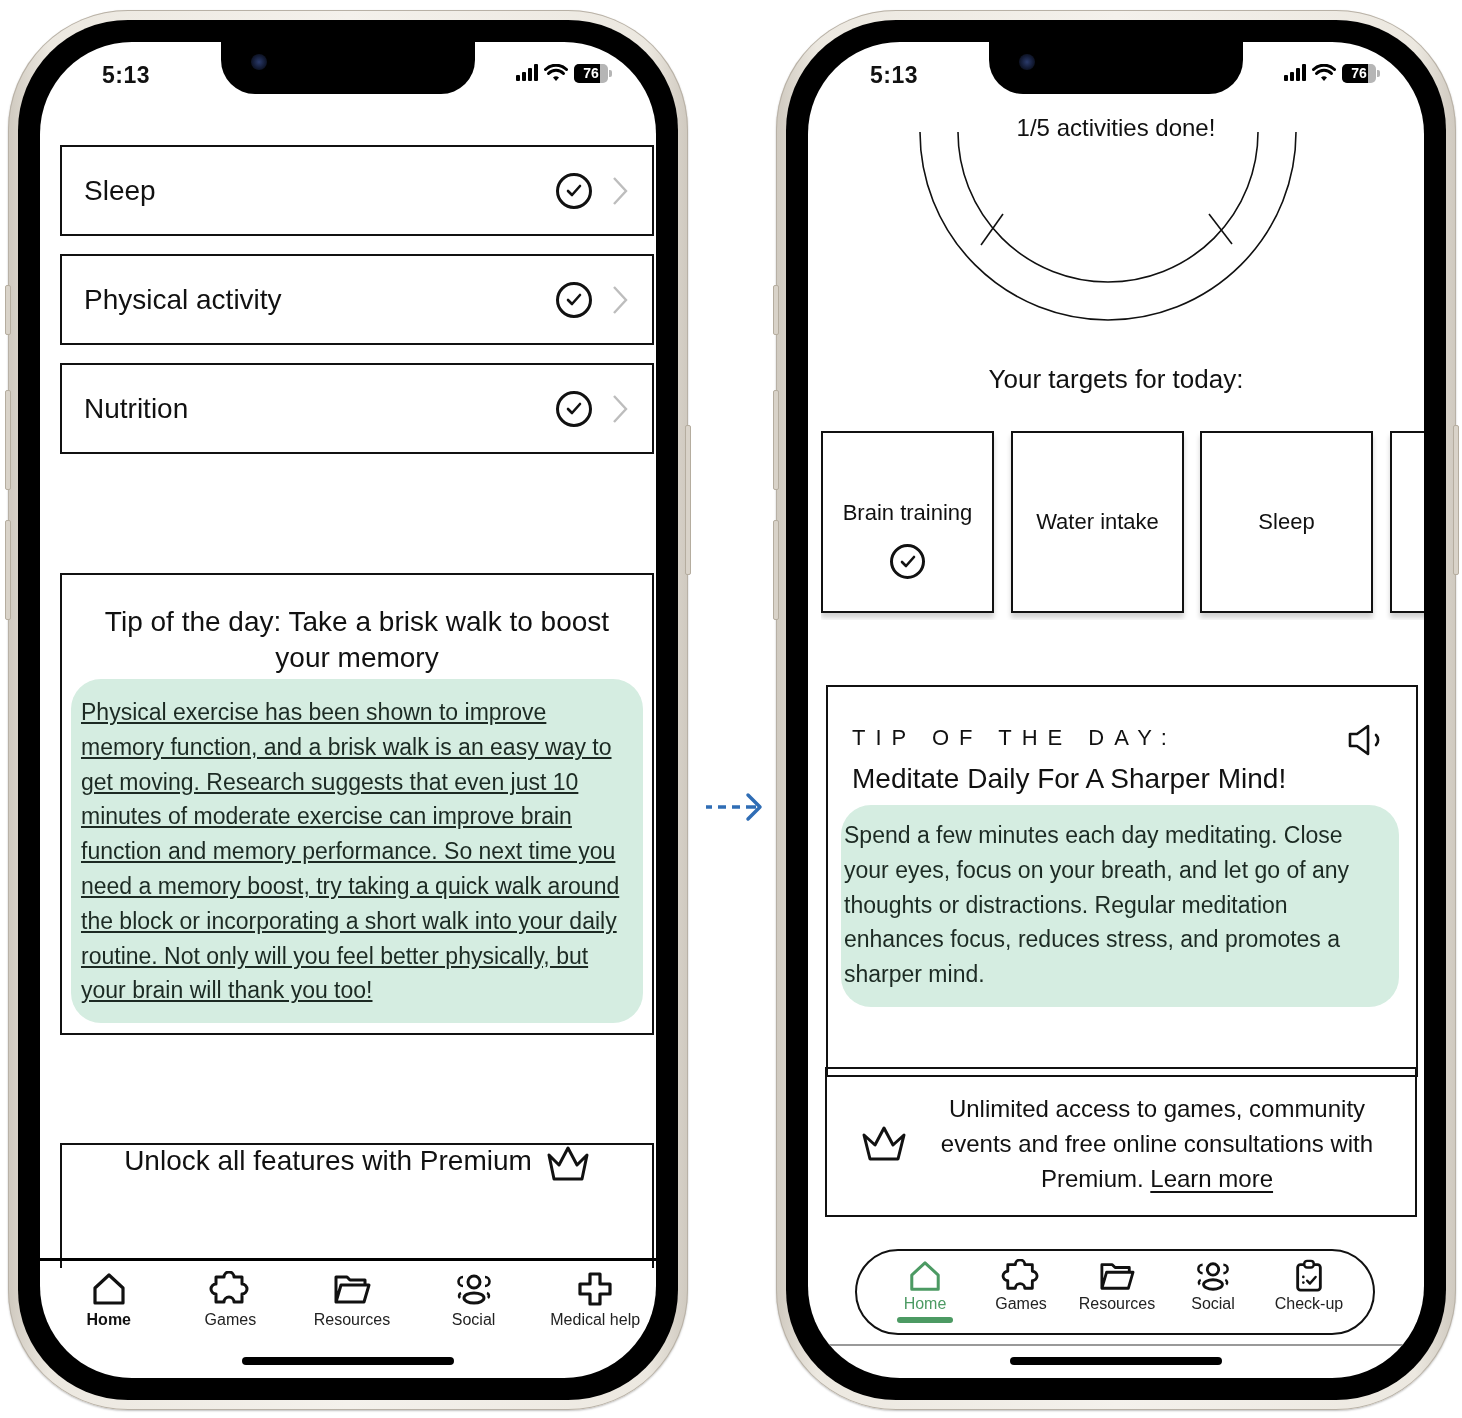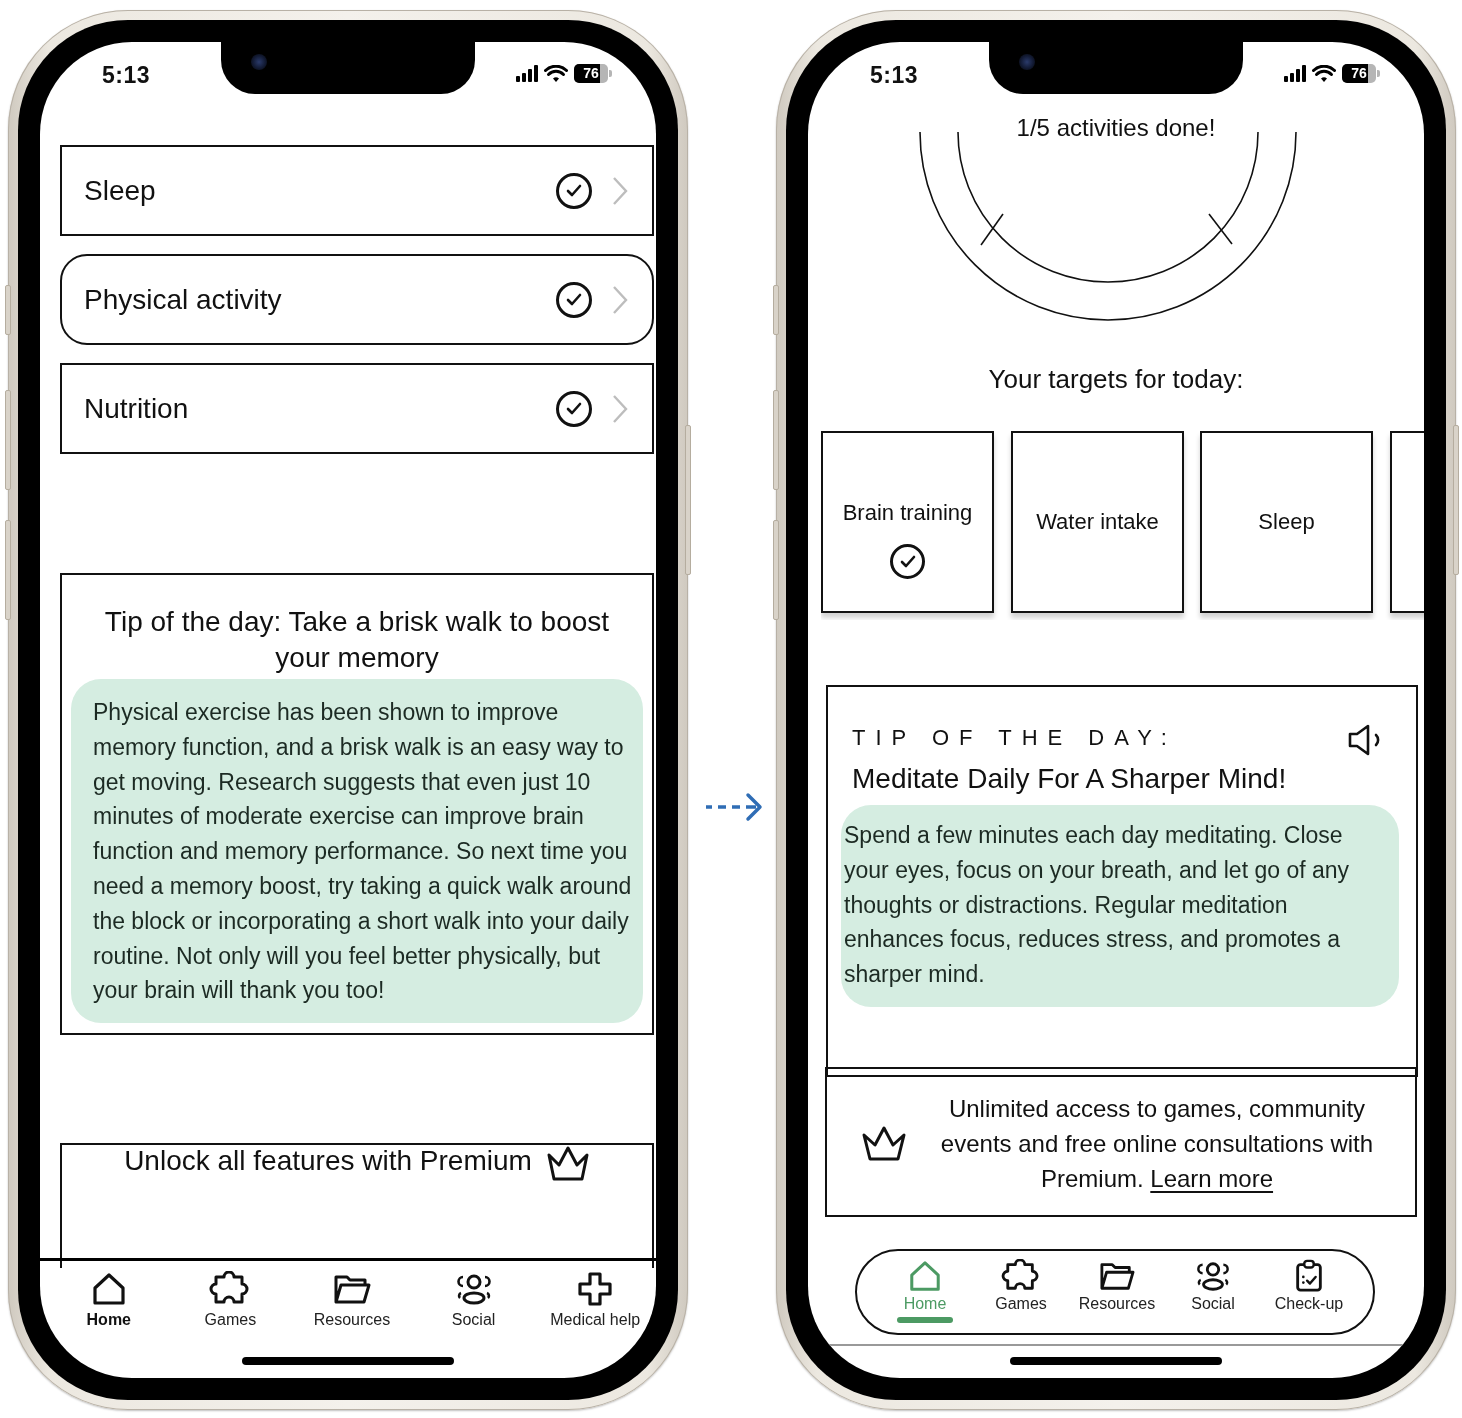--- a/index.html
+++ b/index.html
@@ -28,21 +28,21 @@
   .notch {
     position: absolute; top: 0; left: 50%; transform: translateX(-50%);
     width: 254px; height: 52px; background: #000; border-radius: 0 0 34px 34px; z-index: 5;
   }
   .camera {
     position: absolute; left: 30px; top: 12px; width: 16px; height: 16px; border-radius: 50%;
     background: radial-gradient(circle at 50% 50%, #2a3a6a 0%, #121a33 55%, #050505 100%);
   }
 
   .status-time { position: absolute; top: 20px; left: 62px; font-size: 23px; font-weight: bold; letter-spacing: 0.5px; }
-  .status-icons { position: absolute; top: 22px; right: 44px; display: flex; align-items: center; gap: 6px; }
+  .status-icons { position: absolute; top: 22px; right: 44px; display: flex; align-items: flex-start; gap: 6px; }
   .signal { display: flex; align-items: flex-end; gap: 2px; height: 17px; }
   .signal span { width: 4px; background: #000; border-radius: 1px; }
   .battery { display: flex; align-items: center; }
   .battery-body {
     width: 34px; height: 19px; border-radius: 5px; position: relative; overflow: hidden;
     background: #b5b5b5; color: #fff; font-size: 14px; font-weight: bold; text-align: center; line-height: 19px;
   }
   .battery-fill { position: absolute; left: 0; top: 0; bottom: 0; width: 76%; background: #000; }
   .battery-body span { position: relative; z-index: 1; }
   .battery-cap { width: 3px; height: 7px; background: #b5b5b5; border-radius: 0 2px 2px 0; margin-left: 1px; }
@@ -61,21 +61,21 @@
 
   .tip-card-left {
     position: absolute; left: 20px; top: 531px; width: 594px; height: 462px; border: 2px solid #111;
   }
   .tip-title-left { font-size: 28px; text-align: center; line-height: 36px; margin-top: 29px; padding: 0 25px; }
   .tip-bubble {
     background: #d5ede1; border-radius: 30px; color: #1c2a23;
   }
   .tip-card-left .tip-bubble {
     position: absolute; left: 9px; right: 9px; top: 104px; height: 344px;
-    font-size: 23px; line-height: 34.8px; padding: 16px 8px 0 22px;
+    font-size: 23px; line-height: 34.8px; padding: 16px 8px 0 10px; text-decoration: underline;
   }
 
   .premium-left {
     position: absolute; left: 20px; top: 1101px; width: 594px; height: 125px;
     border: 2px solid #111; border-bottom: none;
     display: flex; justify-content: center; gap: 14px; padding-bottom: 12px;
   }
   .premium-left .txt { font-size: 28px; }
 
   .tabbar-left {
@@ -171,21 +171,21 @@
         <span class="label">Sleep</span>
         <span class="check-circle">
             <svg width="16" height="13" viewBox="0 0 16 13">
               <path d="M2 7 L6 11 L14 2" stroke="#111" stroke-width="2.6" fill="none" stroke-linecap="round" stroke-linejoin="round"></path>
             </svg>
           </span>
         <svg class="chev" viewBox="0 0 20 32">
             <path d="M4 3 L16 16 L4 29" stroke="#bdbdbd" stroke-width="2.4" fill="none"></path>
           </svg>
       </div>
-      <div class="list-row" style="top:212px;border-radius:27px;">
+      <div class="list-row" style="top:212px;">
         <span class="label">Physical activity</span>
         <span class="check-circle">
             <svg width="16" height="13" viewBox="0 0 16 13">
               <path d="M2 7 L6 11 L14 2" stroke="#111" stroke-width="2.6" fill="none" stroke-linecap="round" stroke-linejoin="round"></path>
             </svg>
           </span>
         <svg class="chev" viewBox="0 0 20 32">
             <path d="M4 3 L16 16 L4 29" stroke="#bdbdbd" stroke-width="2.4" fill="none"></path>
           </svg>
       </div>

